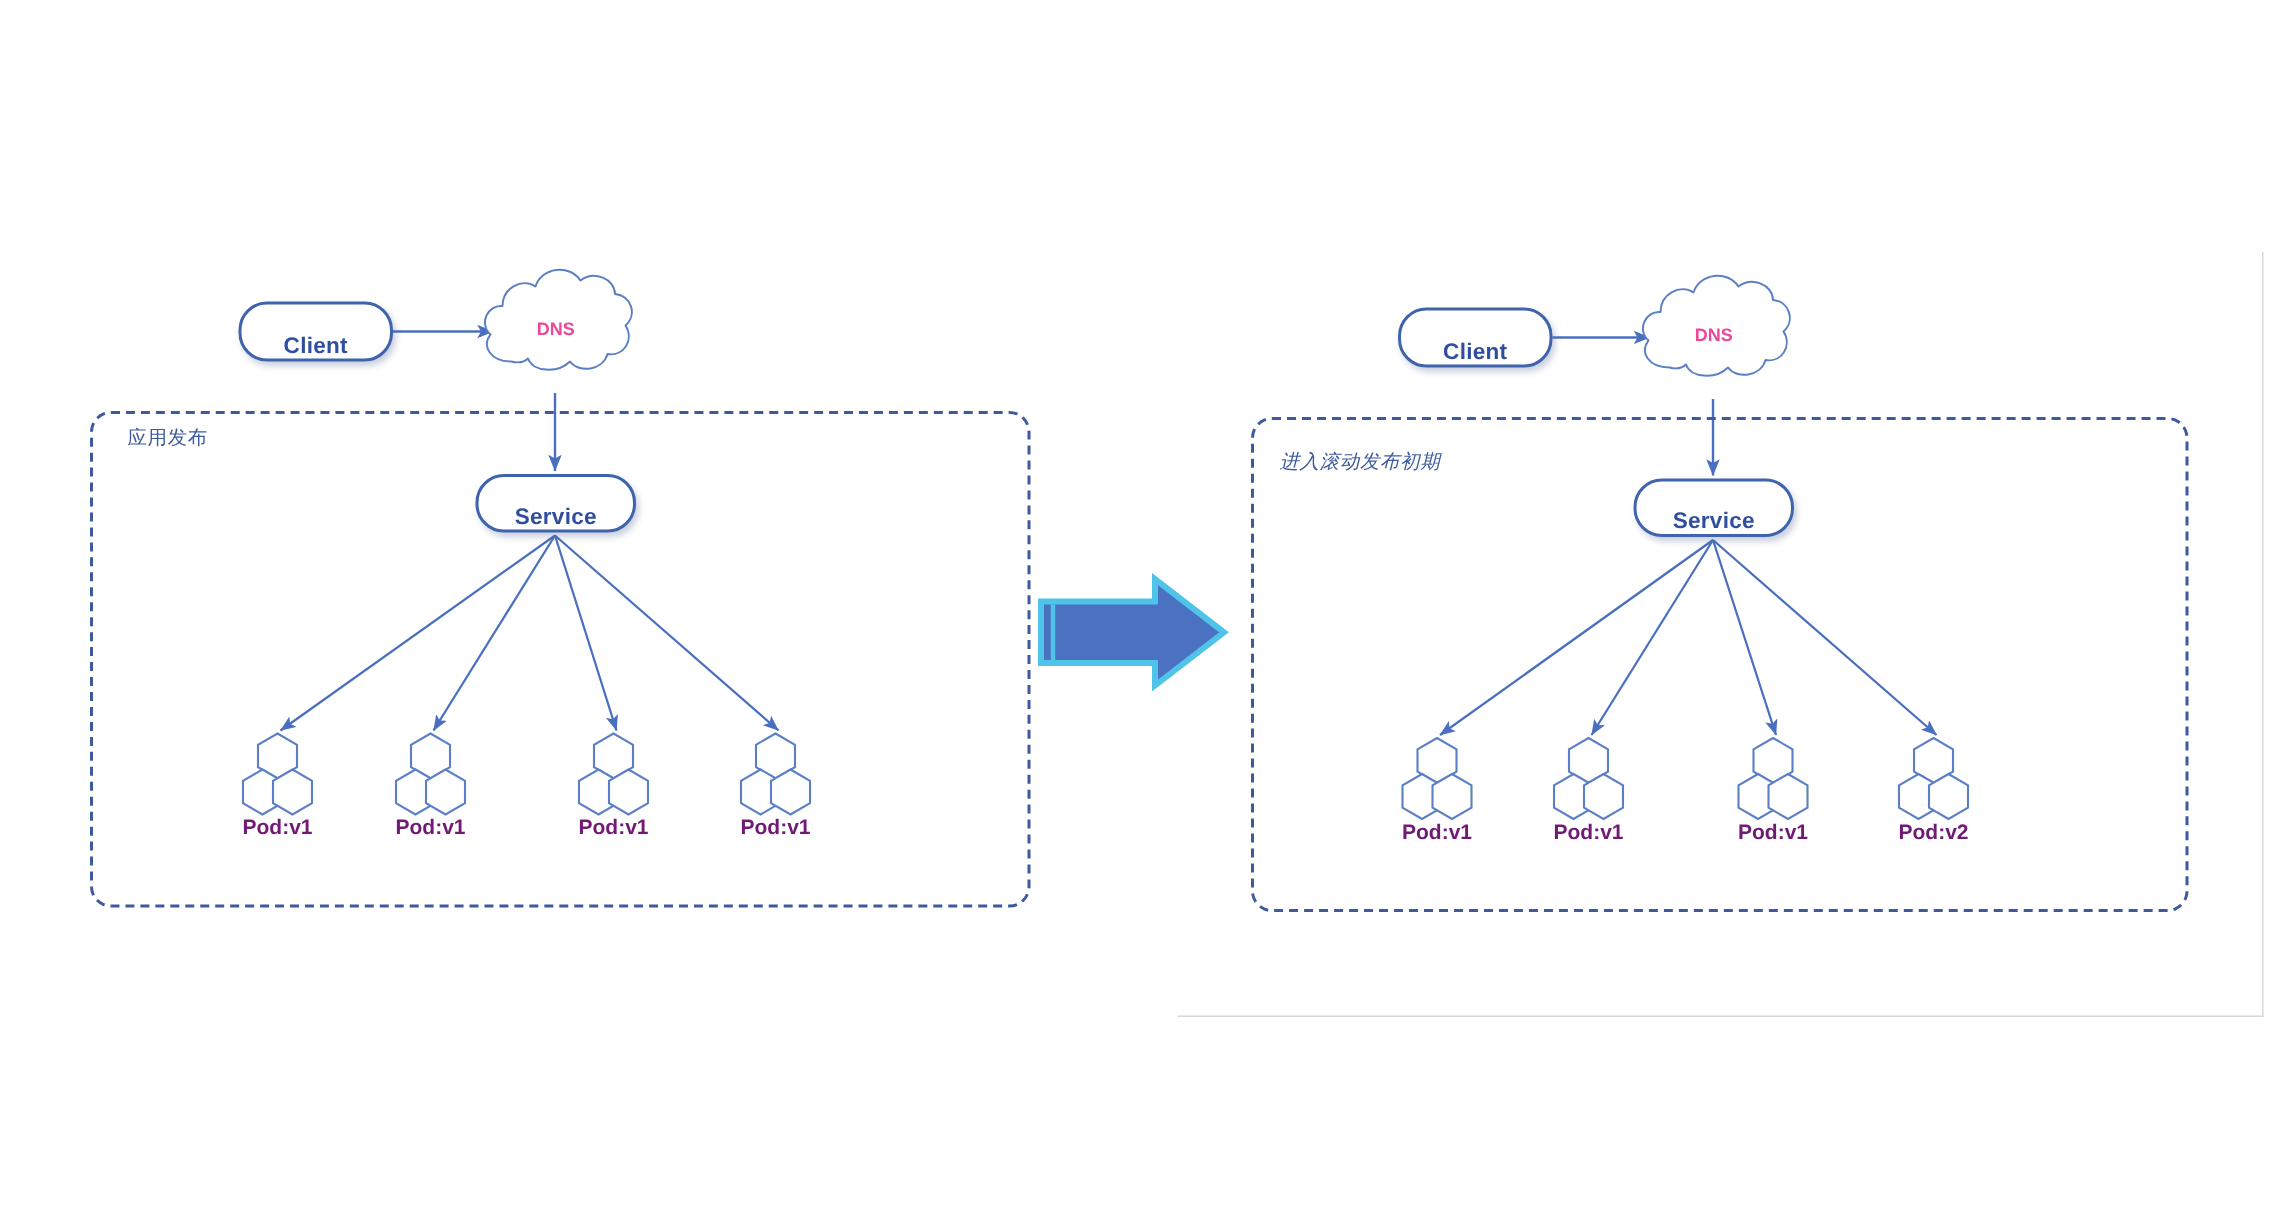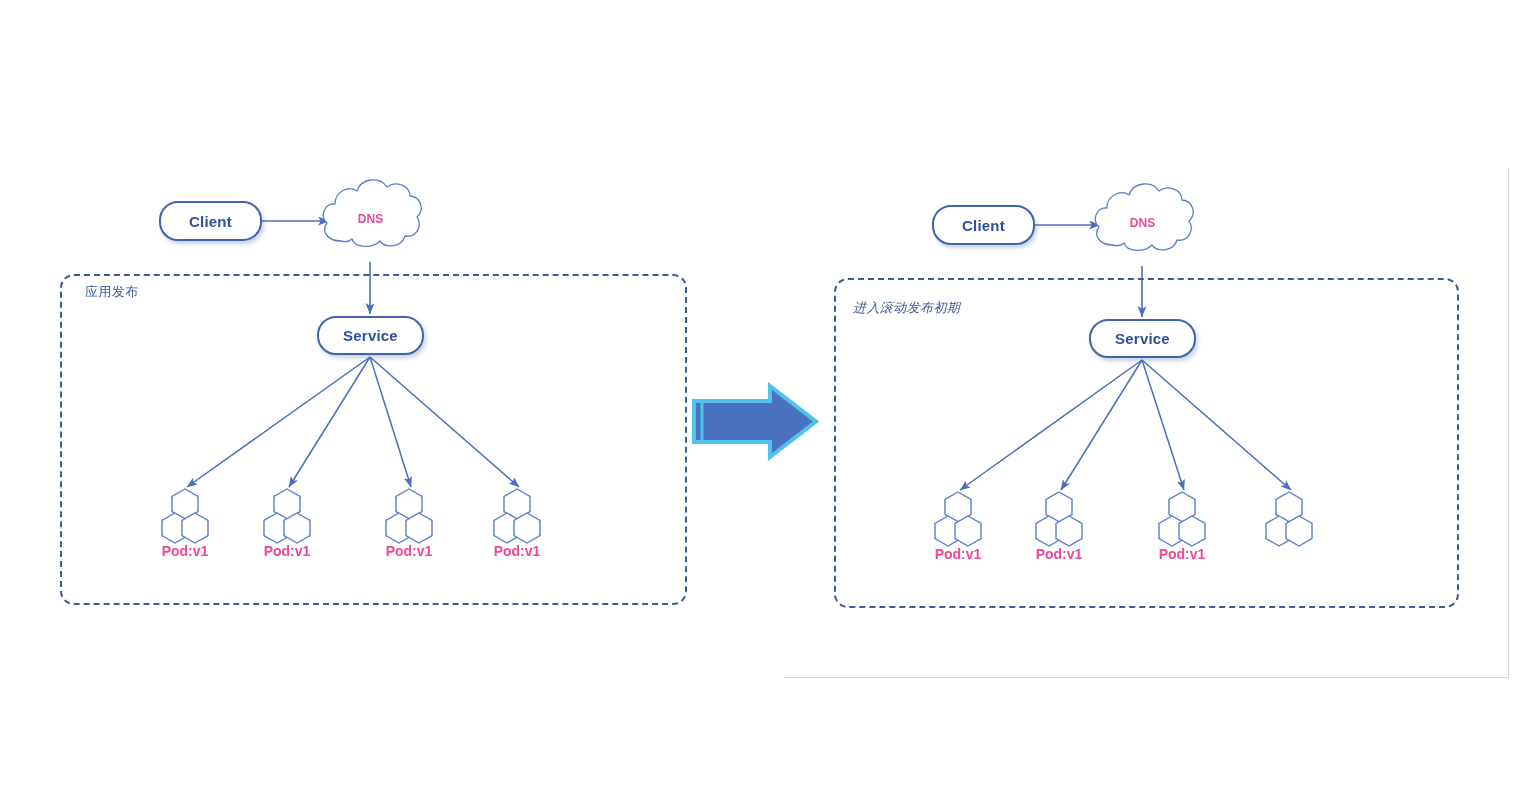--- a/index.html
+++ b/index.html
@@ -47,21 +47,21 @@
     letter-spacing: 0.4px;
   }
   
   .node-box {
     position: absolute;
     box-sizing: border-box;
     border: 2px solid #3f63ad;
     border-radius: 19px;
     background: #ffffff;
     display: flex;
-    align-items: center;
+    align-items: flex-end;
     justify-content: center;
     box-shadow: 2px 3px 4px rgba(80, 100, 150, 0.30);
   }
   .node-box .node-label {
     font-size: 15px;
     font-weight: bold;
     color: #2f4f9e;
     letter-spacing: 0.2px;
     font-family: "Liberation Sans", "DejaVu Sans", sans-serif;
   }
@@ -83,21 +83,21 @@
   .pod {
     position: absolute;
   }
   .pod-label {
     position: absolute;
     left: 0;
     width: 100%;
     text-align: center;
     font-size: 14px;
     font-weight: bold;
-    color: #ec4899;
+    color: #701a75;
     white-space: nowrap;
     font-family: "Liberation Sans", "DejaVu Sans", sans-serif;
   }
   
   .page-rule {
     position: absolute;
     background: #d8d8d8;
   }
 </style>
 </head>
@@ -269,14 +269,17 @@
 
   <div class="pod" style="left:912px; top:492px; width:92px; height:78px;">
     <span class="pod-label" style="top:54px;">Pod:v1</span>
   </div>
   <div class="pod" style="left:1013px; top:492px; width:92px; height:78px;">
     <span class="pod-label" style="top:54px;">Pod:v1</span>
   </div>
   <div class="pod" style="left:1136px; top:492px; width:92px; height:78px;">
     <span class="pod-label" style="top:54px;">Pod:v1</span>
   </div>
+  <div class="pod" style="left:1243px; top:492px; width:92px; height:78px;">
+    <span class="pod-label" style="top:54px;">Pod:v2</span>
+  </div>
 
 </div>
 
 </body></html>

